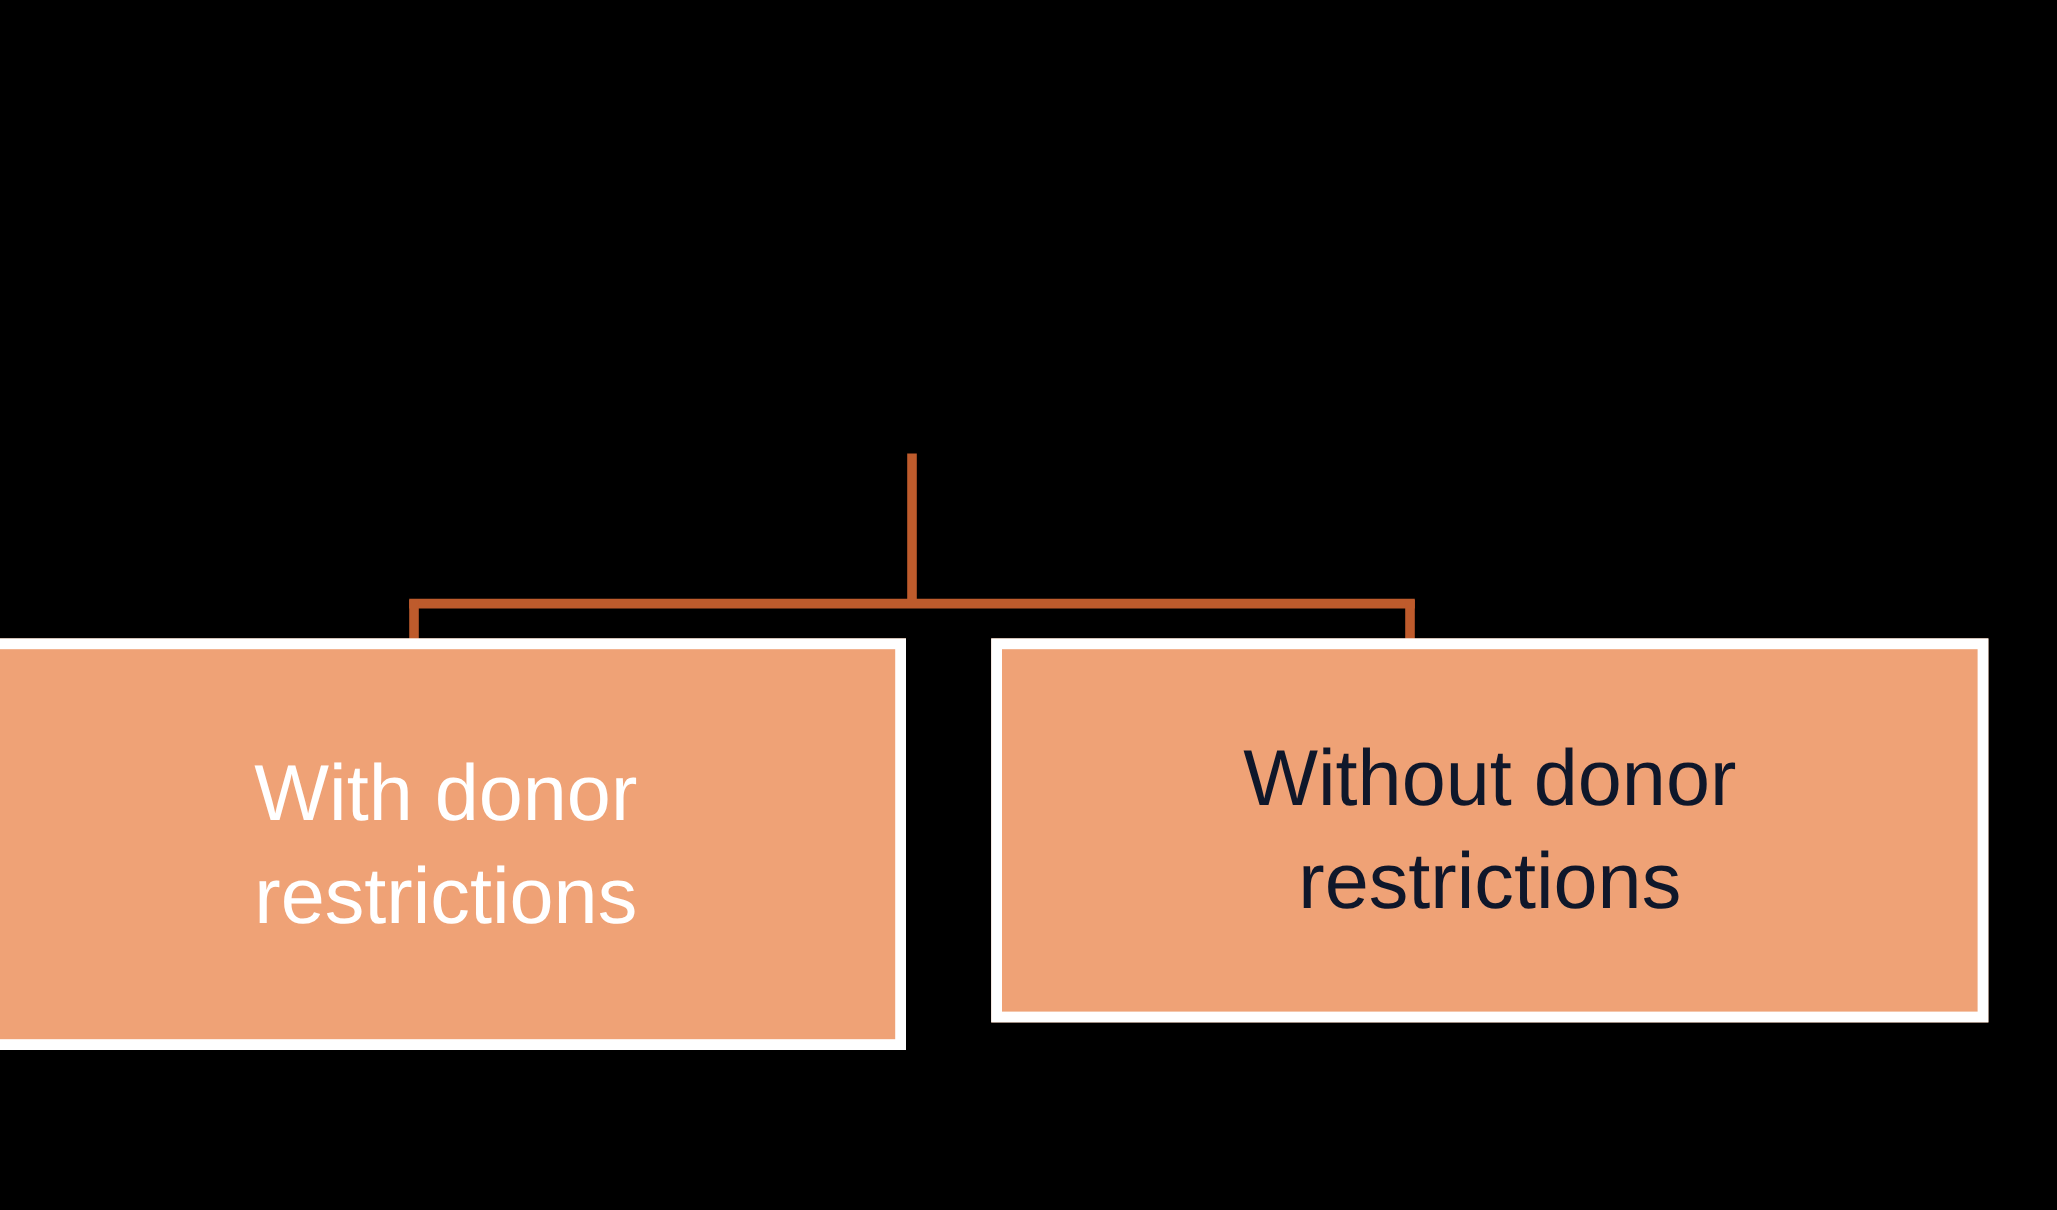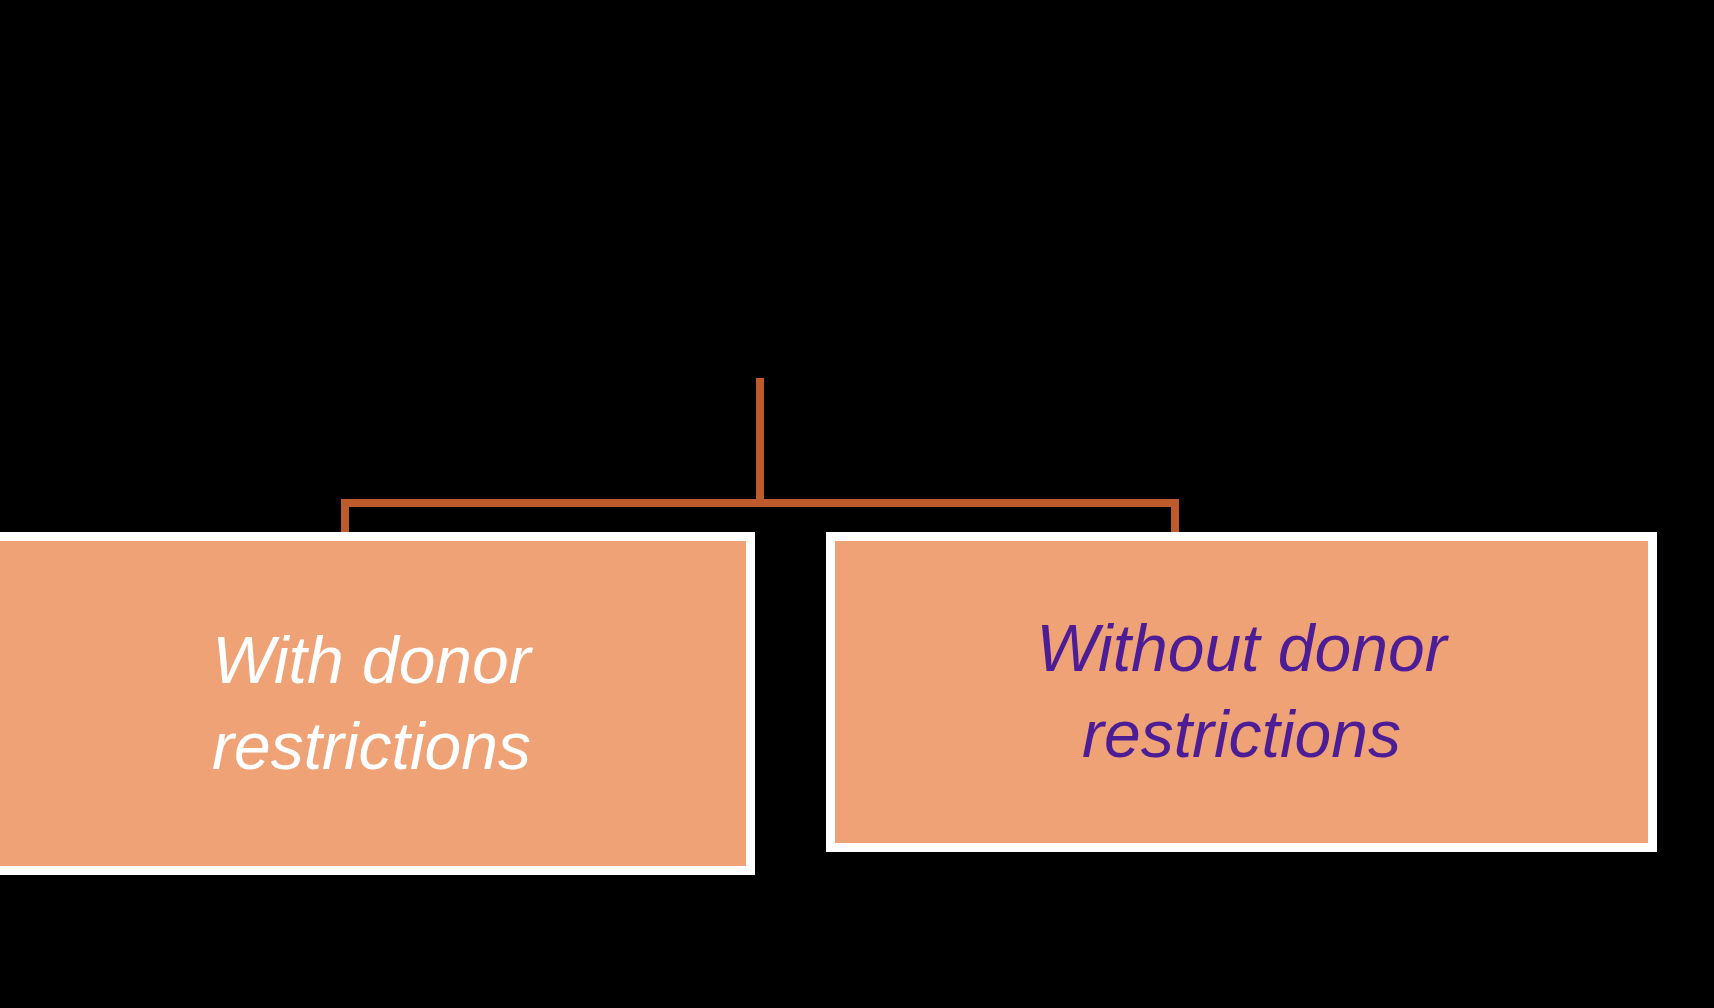--- a/index.html
+++ b/index.html
@@ -67,21 +67,20 @@
     justify-content: center;
     z-index: 3;
   }
   .node-box .node-text {
     color: #FFFFFF;
     font-size: 66px;
     font-weight: 400;
     line-height: 1.30;
     text-align: center;
     padding: 0 10px;
-    font-style: italic;
   }
 
   #box-with-donor-restrictions {
     left: -12px;
     top: 532px;
     width: 767px;
     height: 343px;
   }
   #box-without-donor-restrictions {
     left: 826px;
@@ -108,19 +107,19 @@
 
 
   <div class="node-box" id="box-with-donor-restrictions" style="background: rgb(239, 162, 118); border-color: rgb(255, 255, 255);">
     <span class="node-text" style="color: rgb(255, 255, 255);">
       <span>With donor</span><br>
       <span>restrictions</span>
     </span>
   </div>
 
   <div class="node-box" id="box-without-donor-restrictions" style="background: rgb(239, 162, 118); border-color: rgb(255, 255, 255);">
-    <span class="node-text" style="color: #4c1d95;">
+    <span class="node-text" style="color: #0f172a;">
       <span>Without donor</span><br>
       <span>restrictions</span>
     </span>
   </div>
 
 </div>
 
 </body></html>

